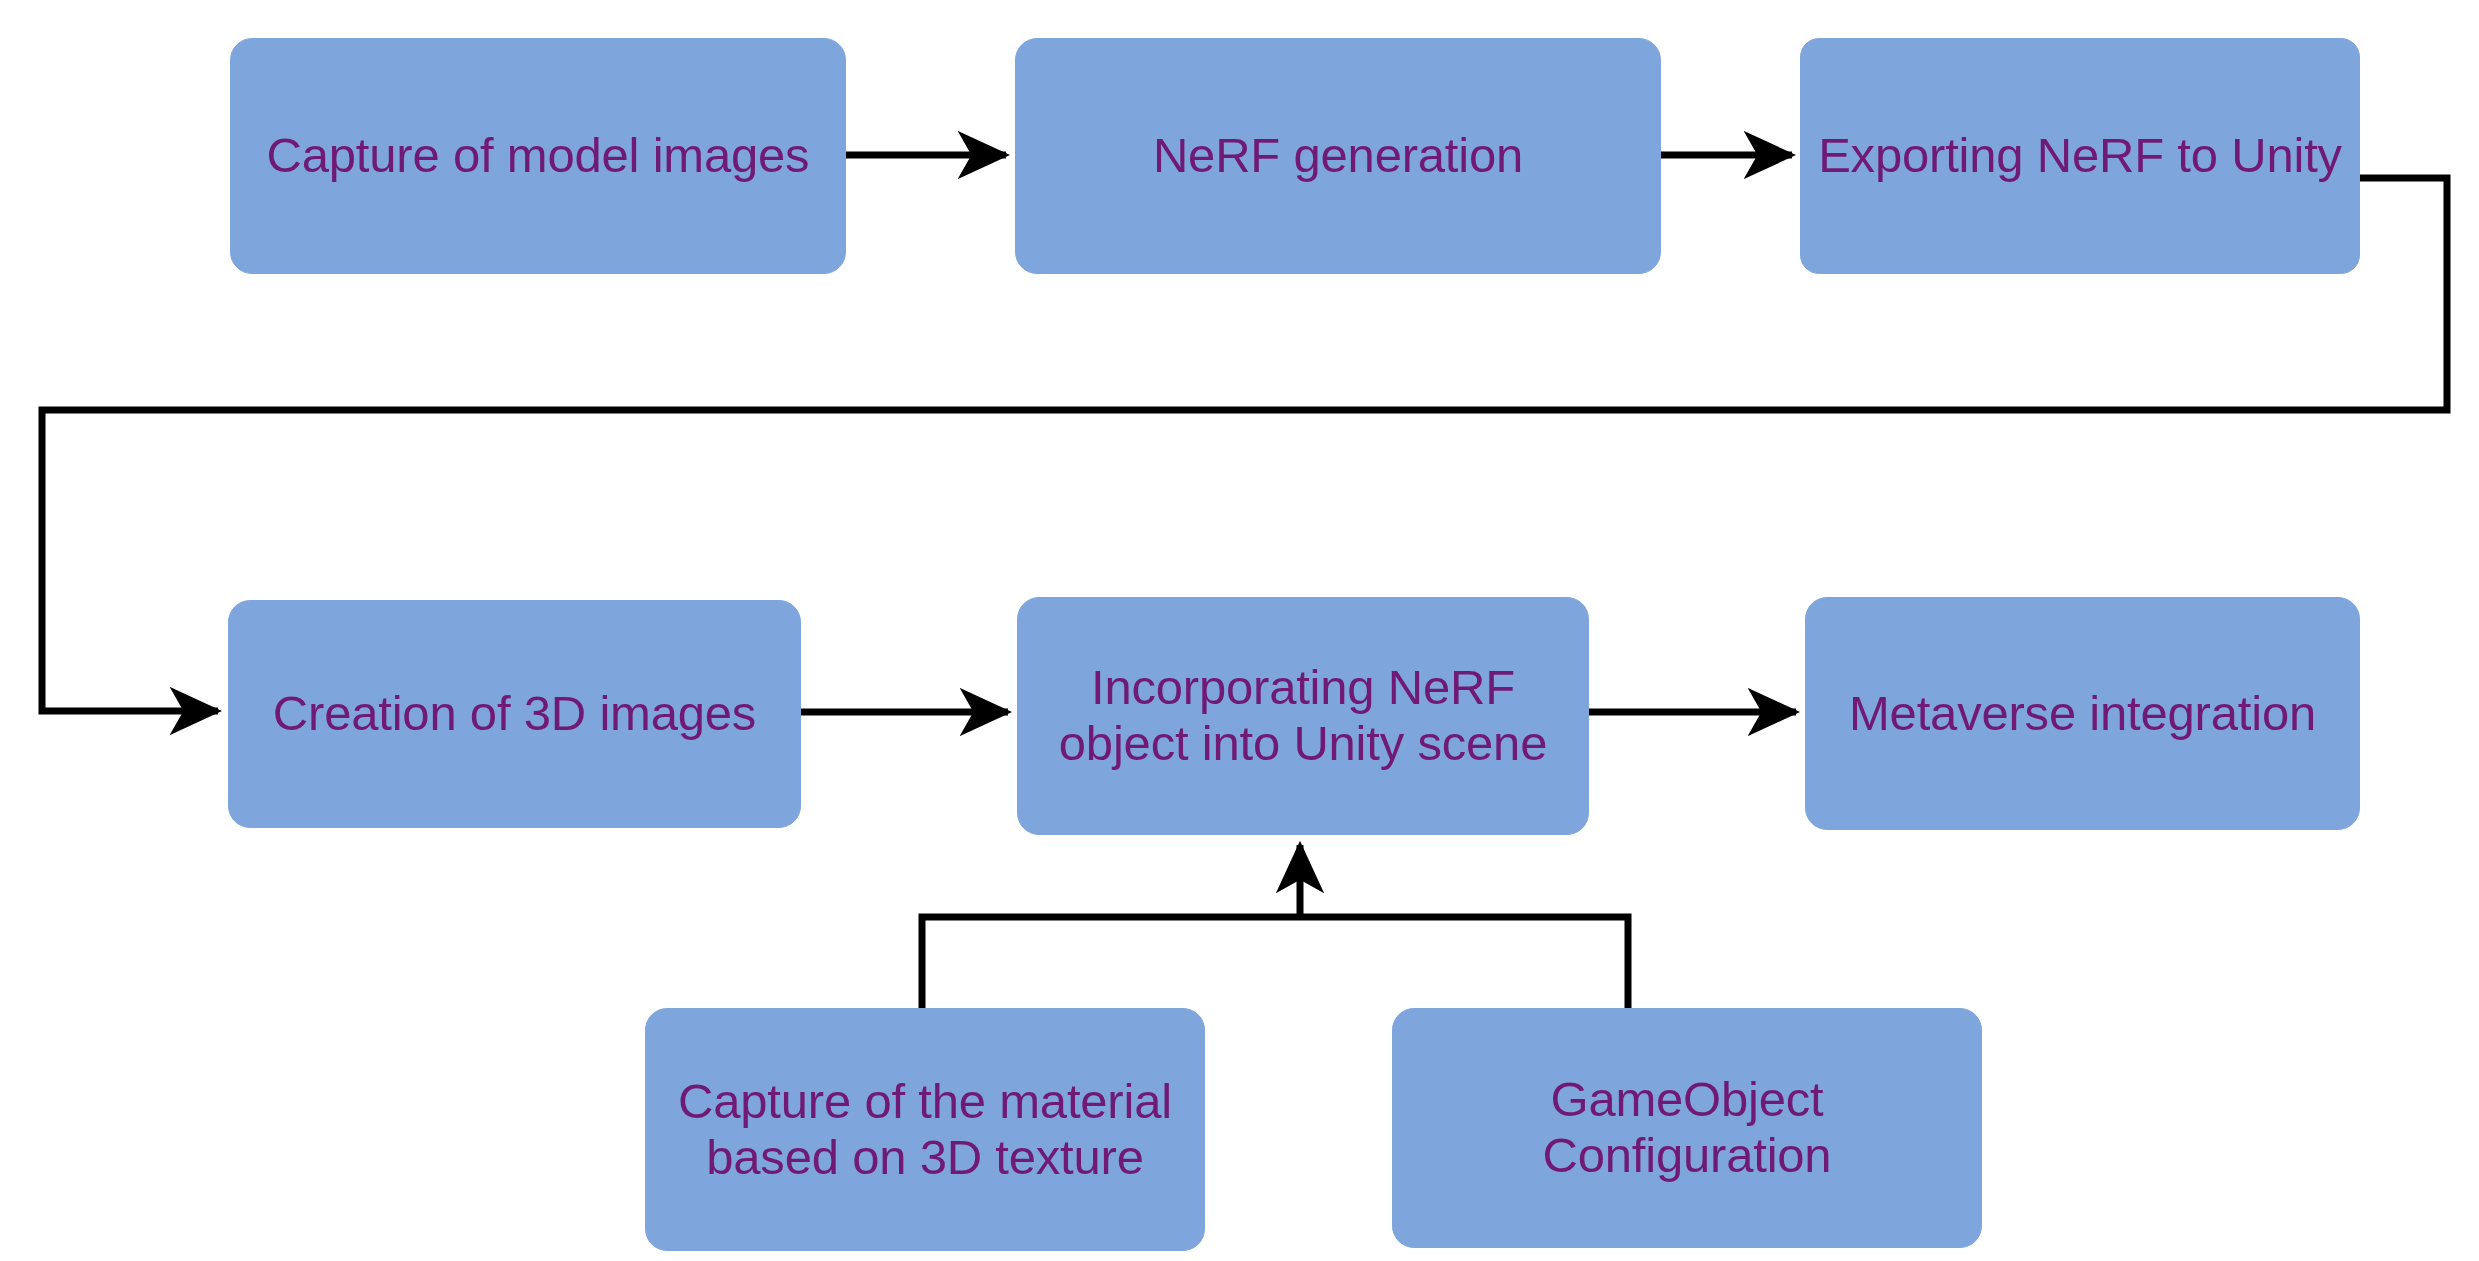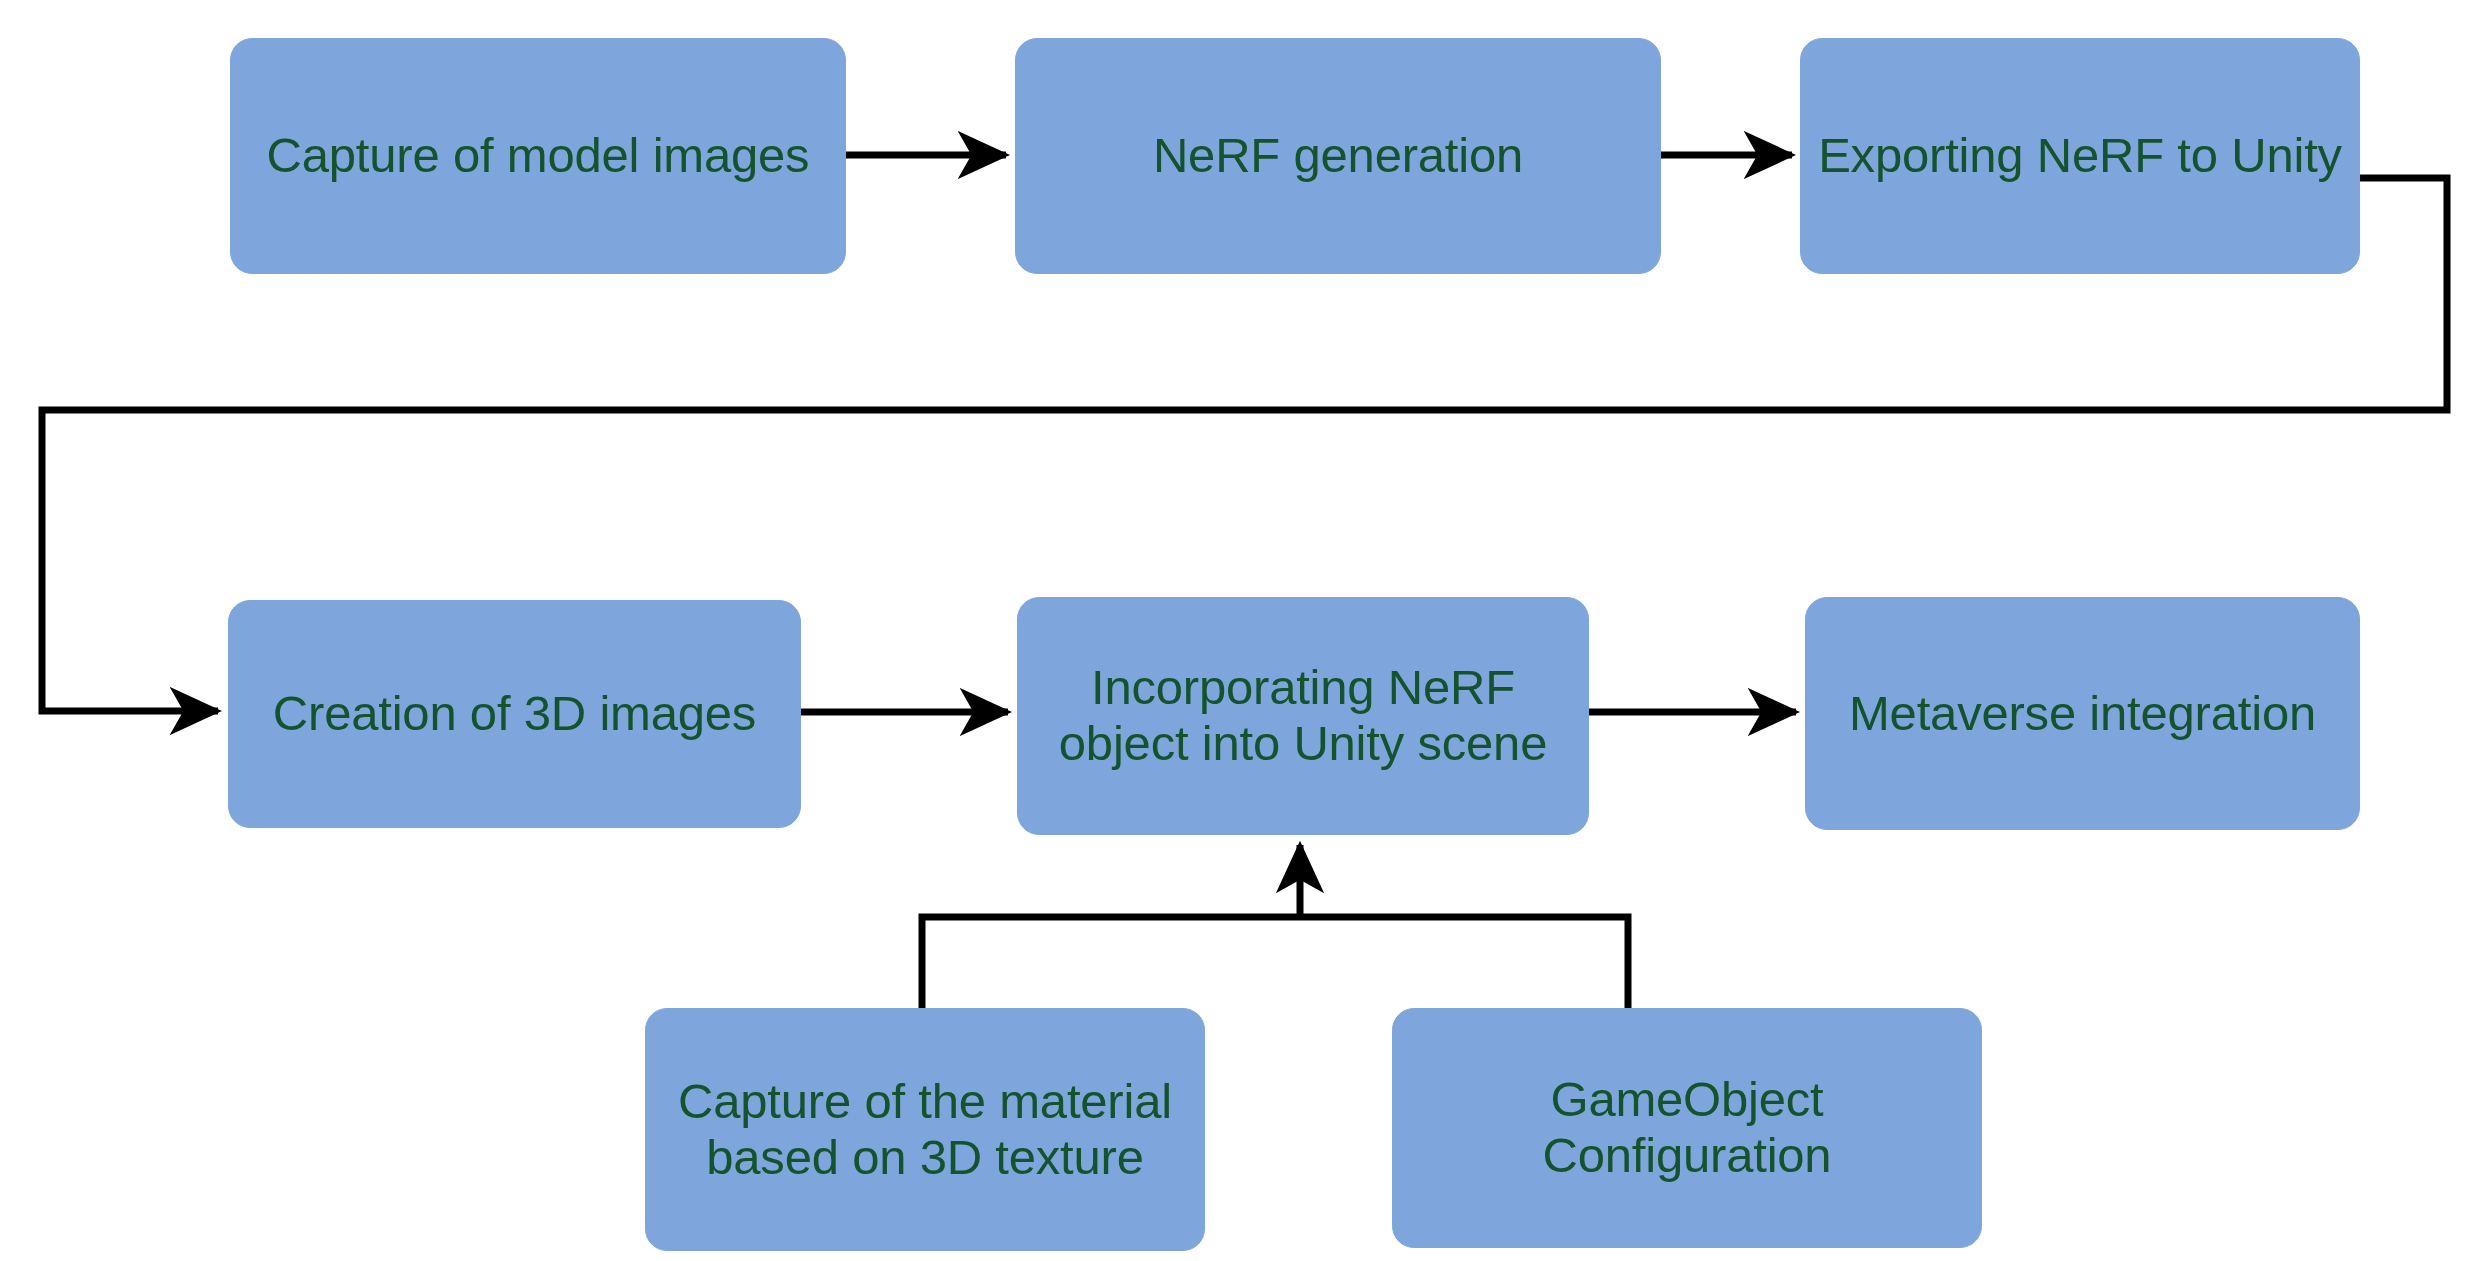--- a/index.html
+++ b/index.html
@@ -28,21 +28,21 @@
   .node {
     position: absolute;
     box-sizing: border-box;
     background: #7FA6DC;
     border: 1px solid #7FA6DC;
     border-radius: 22px;
     display: flex;
     align-items: center;
     justify-content: center;
     text-align: center;
-    color: #14532d;
+    color: #701a75;
     font-size: 49px;
     line-height: 1.14;
     letter-spacing: -0.2px;
     padding: 2px 10px;
   }
   .node-label {
     display: block;
     width: 100%;
   }
 </style>
@@ -77,21 +77,21 @@
   </svg>
 
   <div class="node" style="left:230px; top:38px; width:616px; height:236px;">
     <span class="node-label">Capture of model images</span>
   </div>
 
   <div class="node" style="left:1015px; top:38px; width:646px; height:236px;">
     <span class="node-label">NeRF generation</span>
   </div>
 
-  <div class="node" style="left:1800px; top:38px; width:560px; height:236px;">
+  <div class="node" style="left:1800px; top:38px; width:560px; height:236px;border-radius:19px;">
     <span class="node-label">Exporting NeRF to Unity</span>
   </div>
 
   <div class="node" style="left:228px; top:600px; width:573px; height:228px;">
     <span class="node-label">Creation of 3D images</span>
   </div>
 
   <div class="node" style="left:1805px; top:597px; width:555px; height:233px;">
     <span class="node-label">Metaverse integration</span>
   </div>

